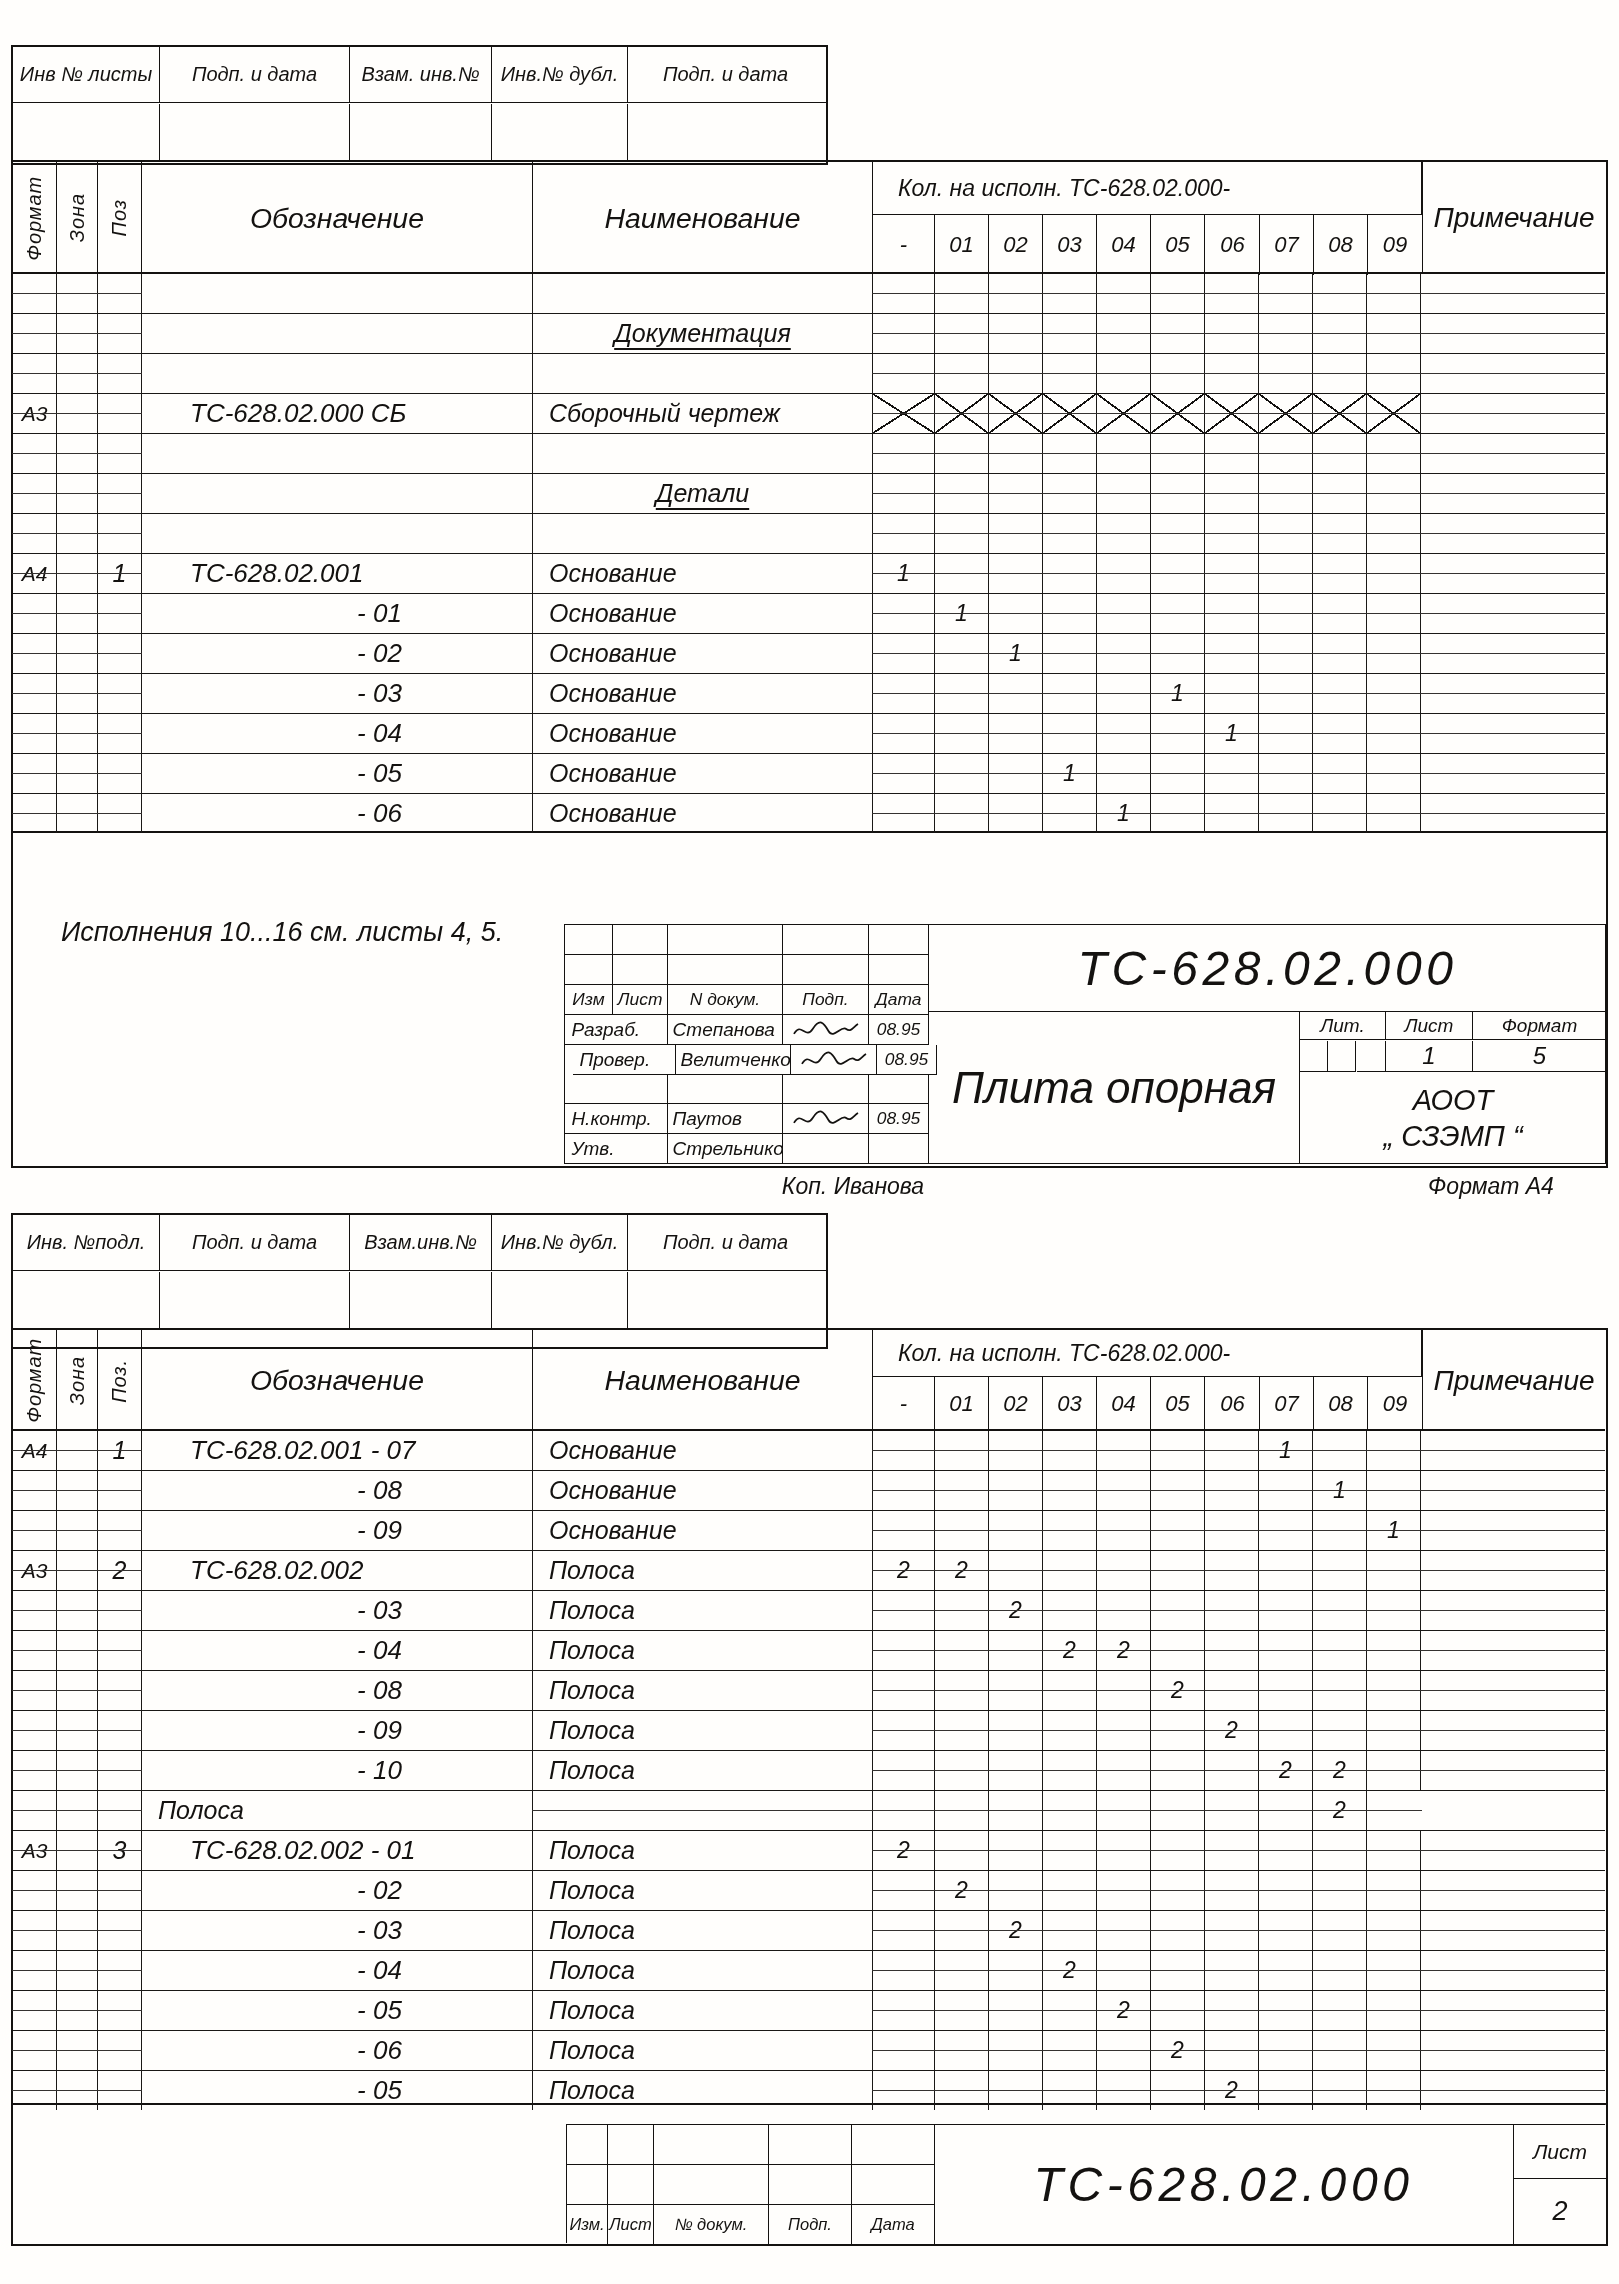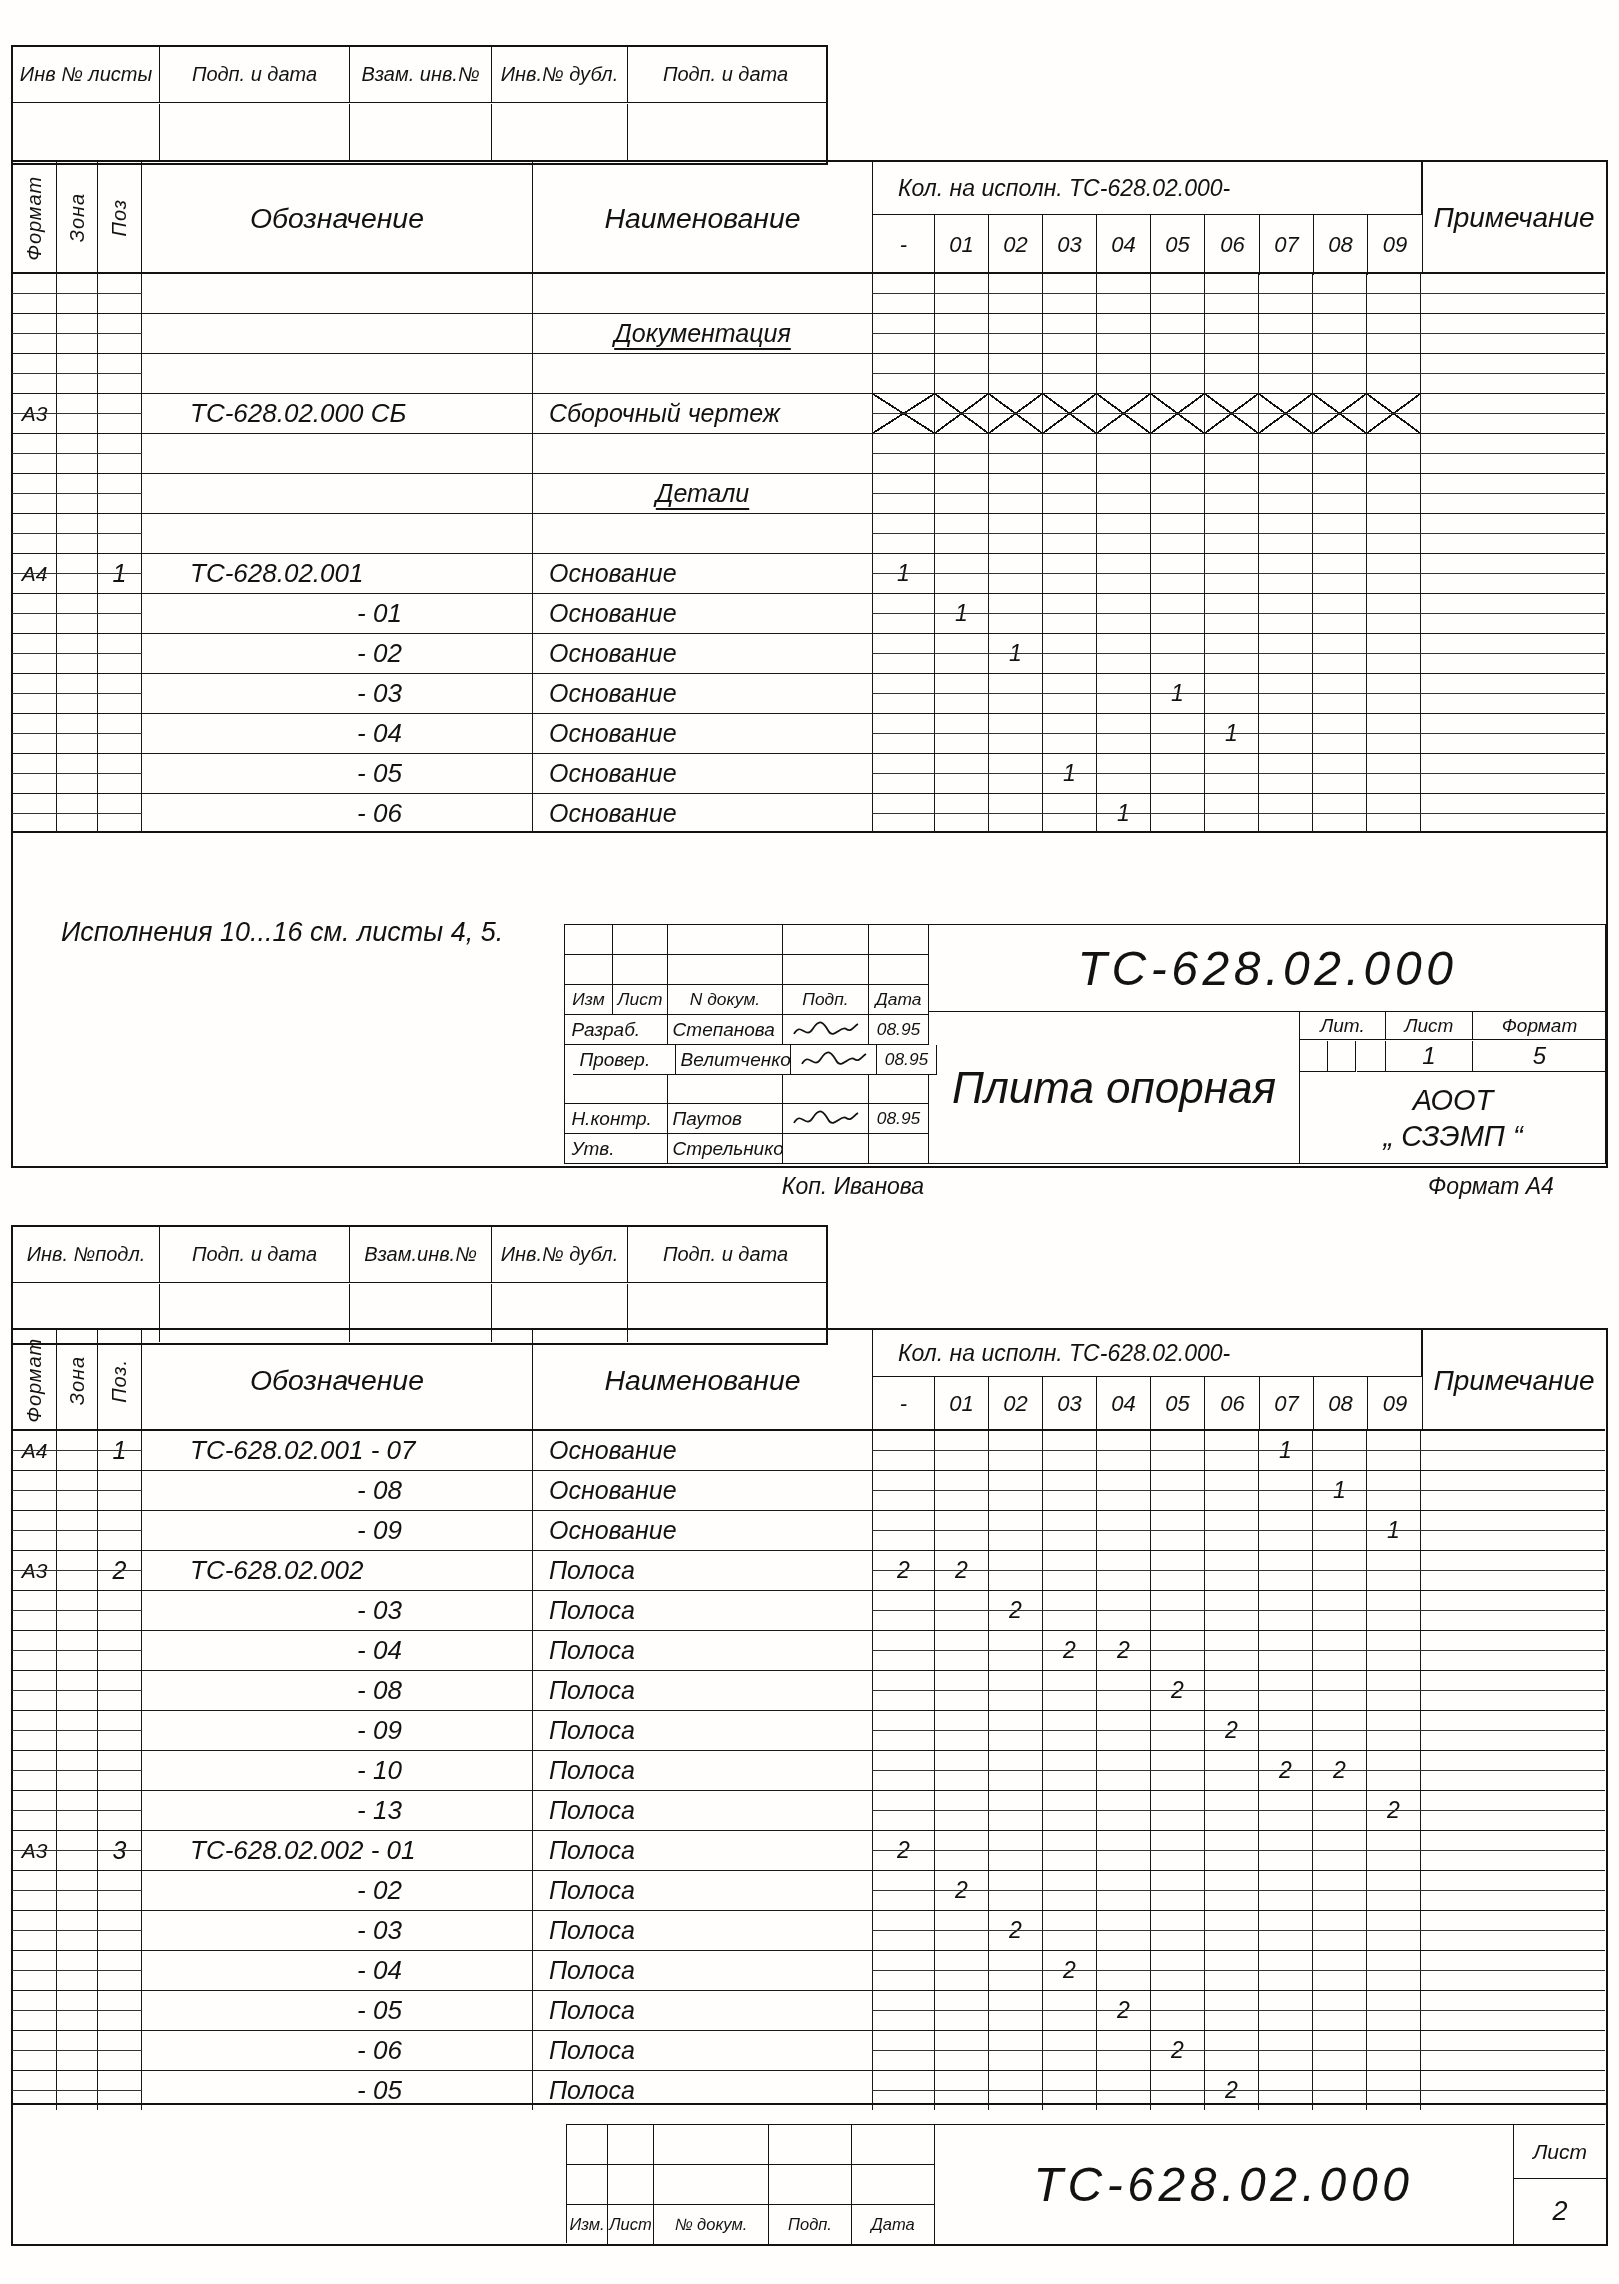--- a/index.html
+++ b/index.html
@@ -491,21 +491,21 @@
         <span>„ СЗЭМП “</span>
       </div>
     </div>
   </div>
 
   <div class="box smalltext" style="left:743px;top:1173px;width:220px;text-align:center;">
     <span>Коп. Иванова</span></div>
   <div class="box smalltext" style="left:1390px;top:1173px;width:202px;text-align:center;">
     <span>Формат А4</span></div>
 
-  <div class="box frame" id="strip2" style="left:11px;top:1213px;width:817px;height:120px;margin-top:12px;">
+  <div class="box frame" id="strip2" style="left:11px;top:1213px;width:817px;height:136px;">
       <div class="striprow striplabels" style="top: 0px; height: 55px;">
         <div class="stripcell" style="width: 147px;">Инв. №подл.</div>
         <div class="stripcell" style="width: 190px;">Подп. и дата</div>
         <div class="stripcell" style="width: 142px;">Взам.инв.№</div>
         <div class="stripcell" style="width: 136px;">Инв.№ дубл.</div>
         <div class="stripcell" style="width: 195px;">Подп. и дата</div>
       </div>
       <div class="striprow" style="top: 57px; height: 58px;">
         <div class="stripcell" style="width: 147px;"></div>
         <div class="stripcell" style="width: 190px;"></div>
@@ -729,21 +729,20 @@
           <div class="sc fine c-c" style="font-size: 23px;"></div>
           <div class="sc fine c-c" style="font-size: 23px;">2</div>
           <div class="sc fine c-c" style="font-size: 23px;">2</div>
           <div class="sc fine c-c" style="font-size: 23px;"></div>
           <div class="sc fine"></div>
         </div>
         <div class="srow" style="grid-template-columns: 44px 41px 44px 391px 340px 62px 54px 54px 54px 54px 54px 54px 54px 54px 54px 183px;">
           <div class="sc fine c-c" style="font-size: 21px;"></div>
           <div class="sc fine"></div>
           <div class="sc fine c-c"></div>
-          <div class="sc c-desig indent">- 13</div>
           <div class="sc c-name">
             <span>Полоса</span>
           </div>
           <div class="sc fine c-c" style="font-size: 23px;"></div>
           <div class="sc fine c-c" style="font-size: 23px;"></div>
           <div class="sc fine c-c" style="font-size: 23px;"></div>
           <div class="sc fine c-c" style="font-size: 23px;"></div>
           <div class="sc fine c-c" style="font-size: 23px;"></div>
           <div class="sc fine c-c" style="font-size: 23px;"></div>
           <div class="sc fine c-c" style="font-size: 23px;"></div>

